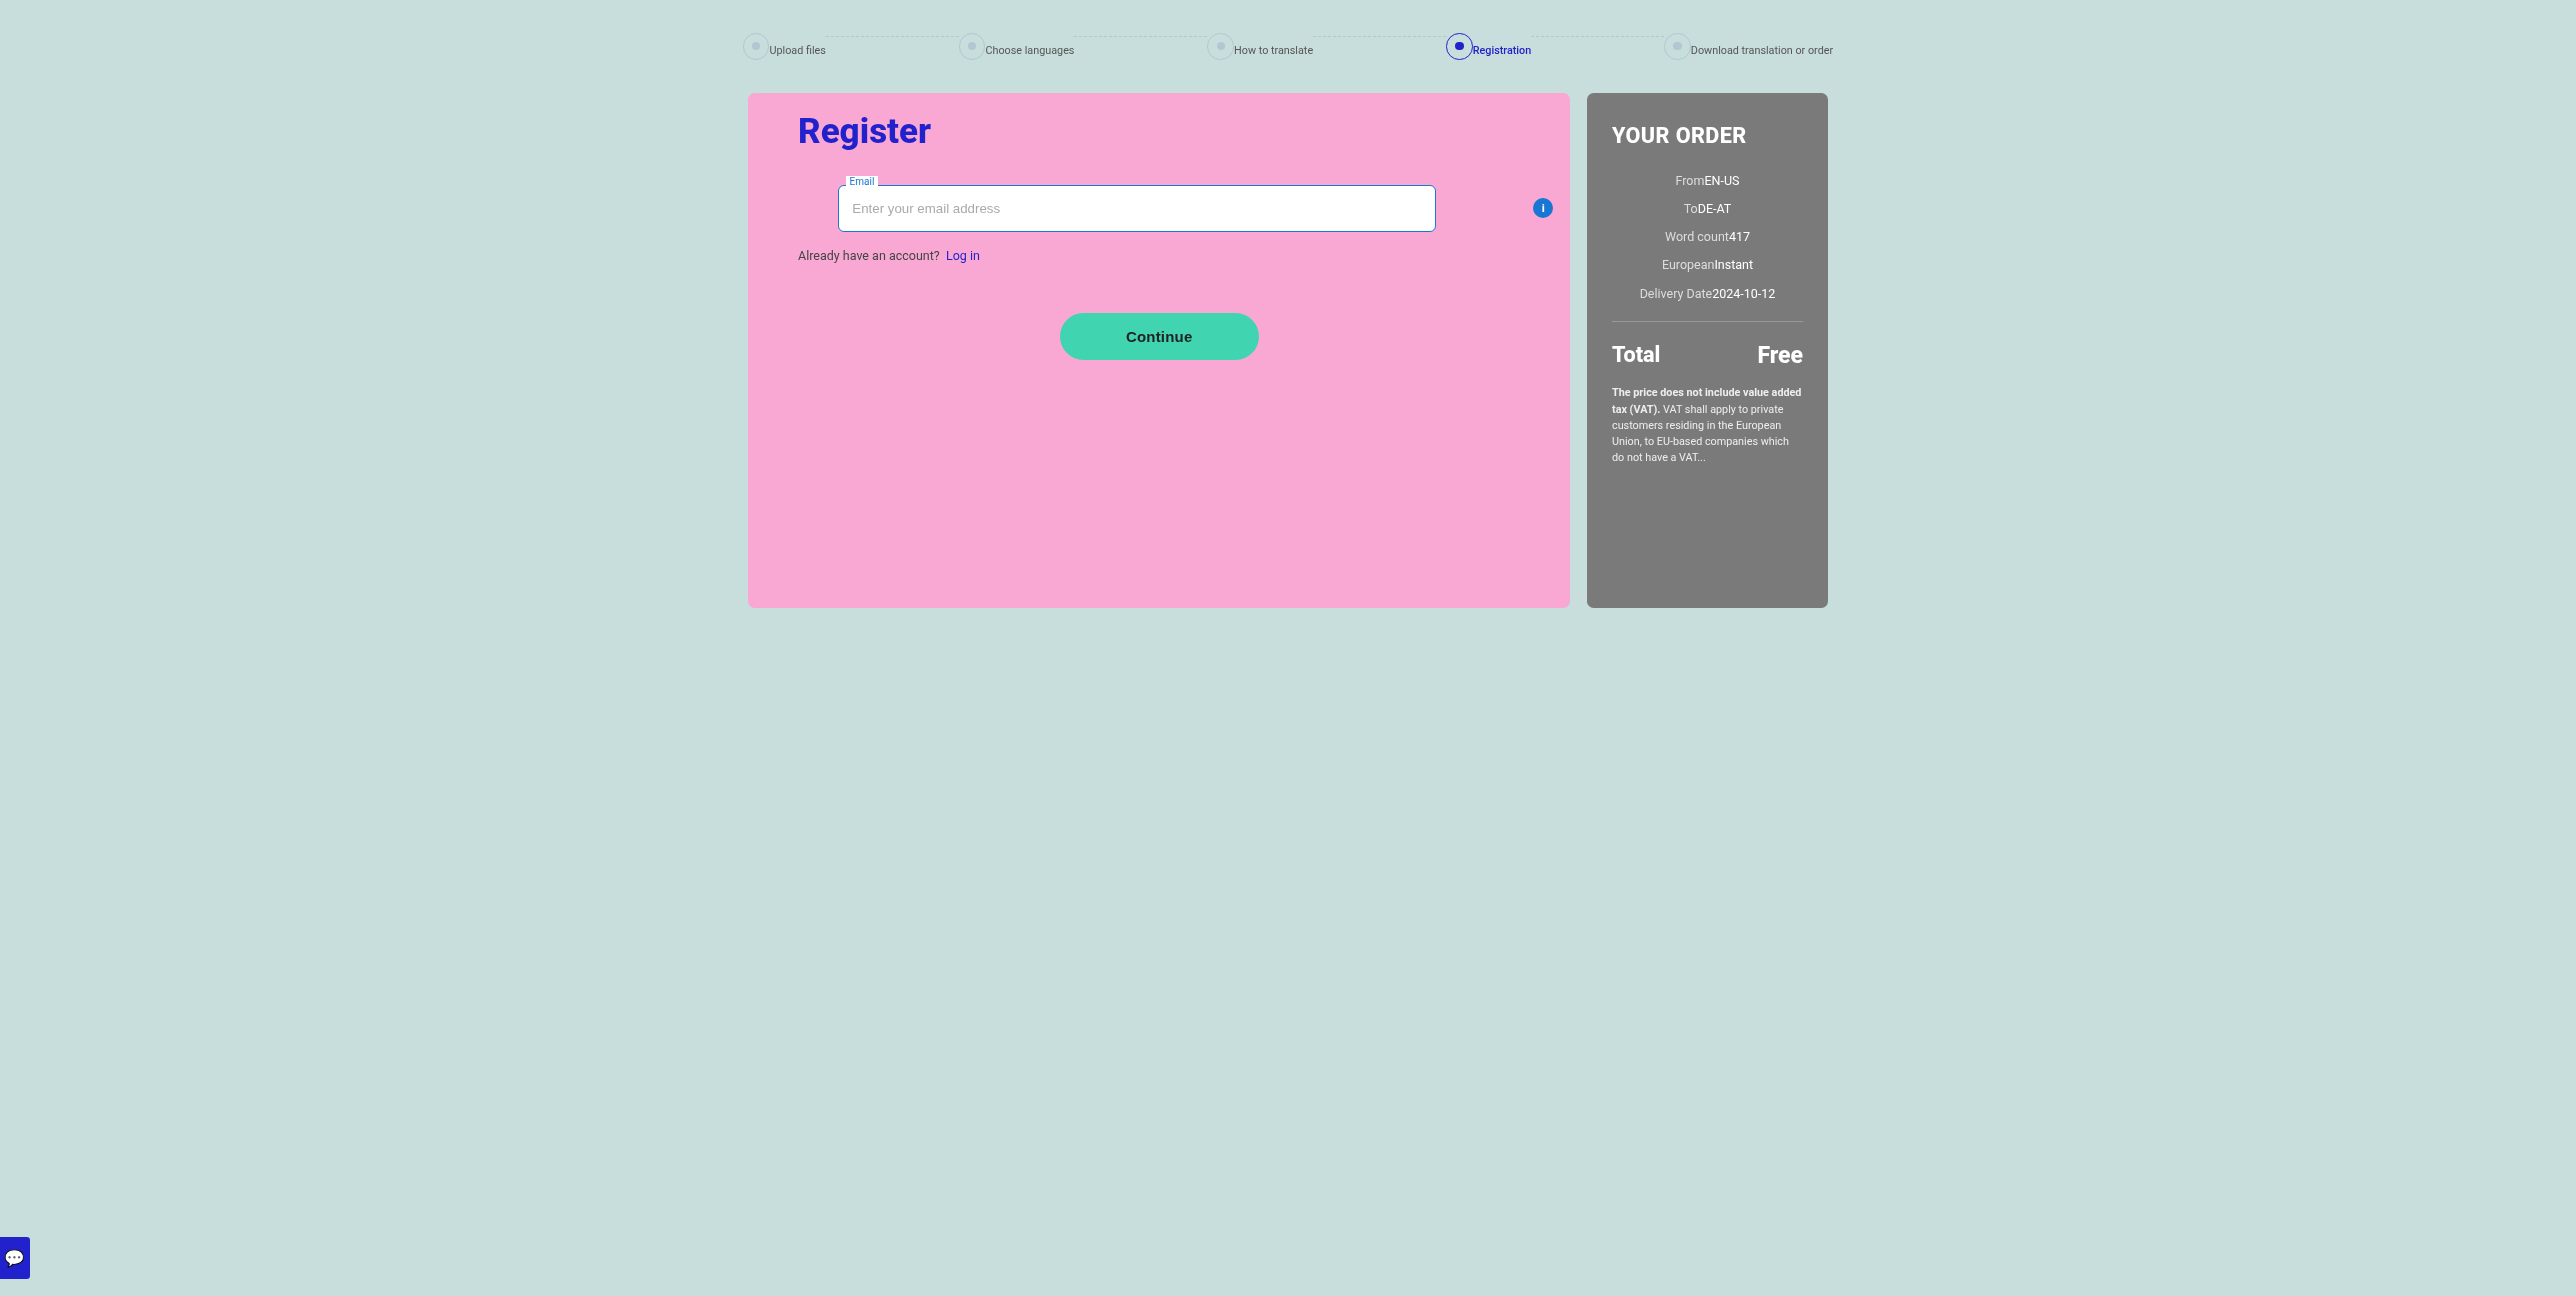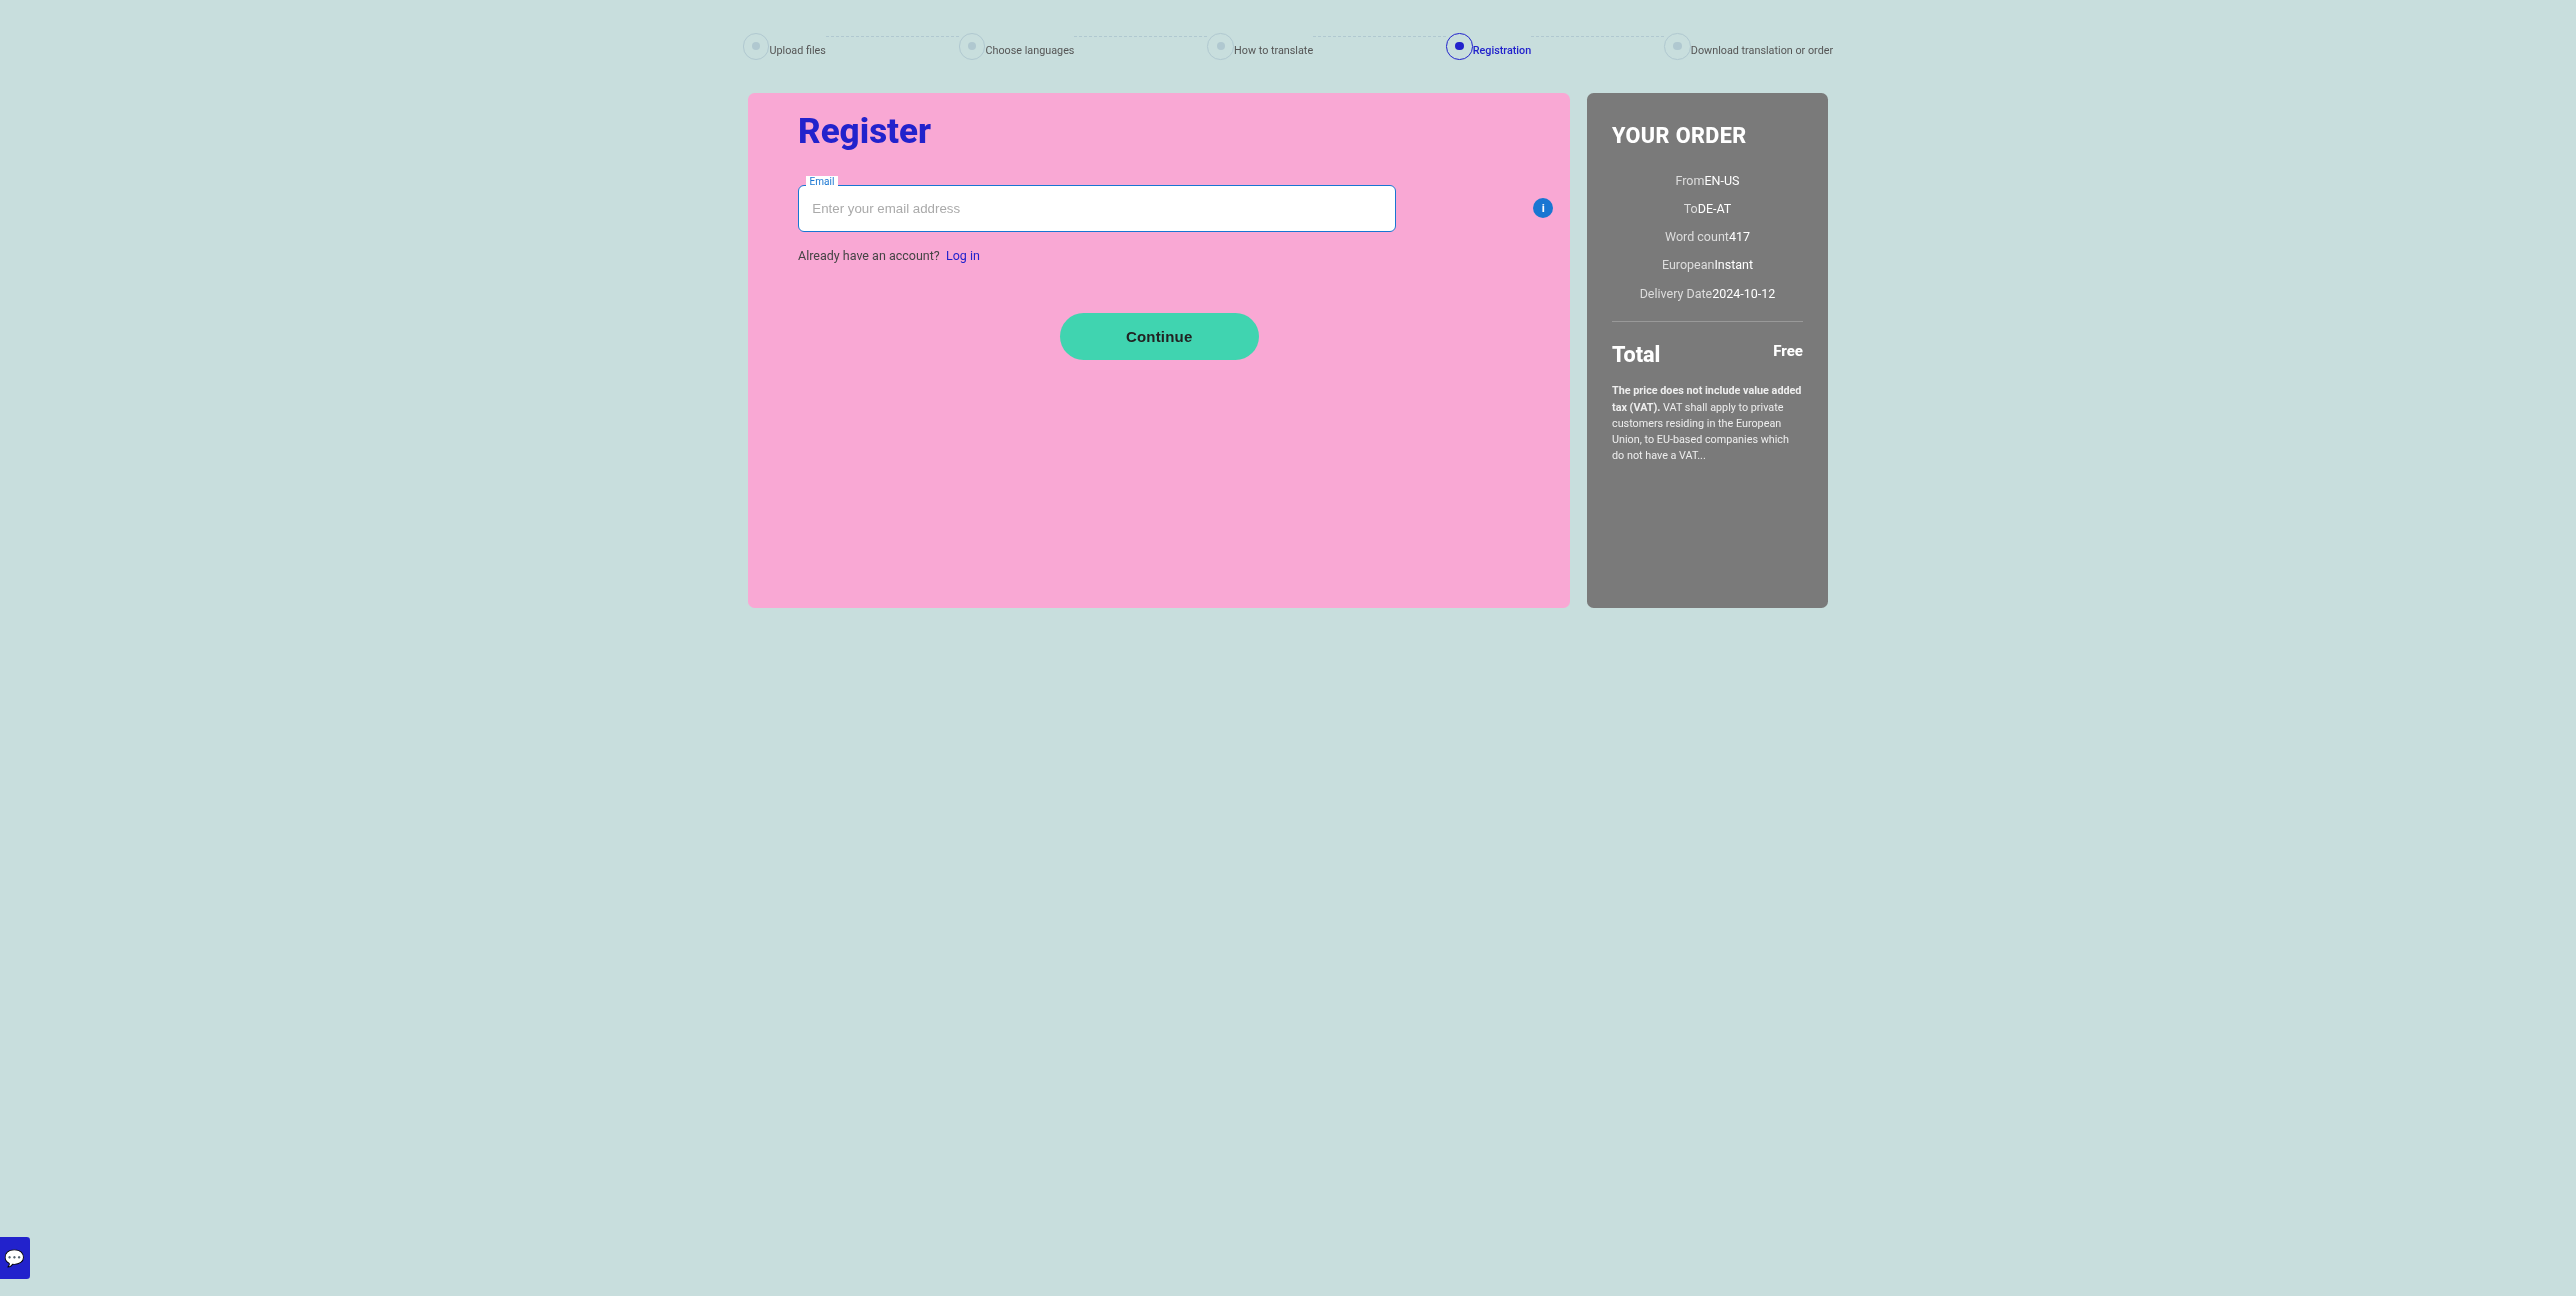--- a/index.html
+++ b/index.html
@@ -94,20 +94,21 @@
     .form-title {
       font-size: 35px;
       font-weight: 800;
       color: #2222cc;
       margin-bottom: 33px;
     }
 
     .email-field-wrapper {
       position: relative;
       margin-bottom: 16.6px;
+      margin-left: 40px;
     }
 
     .email-label {
       position: absolute;
       top: -8.3px;
       left: 8.3px;
       background: white;
       padding: 0 3.3px;
       font-size: 10px;
       color: #1976d2;
@@ -217,21 +218,21 @@
       margin-bottom: 16.6px;
     }
 
     .order-total-label {
       font-size: 21.6px;
       font-weight: 800;
       color: white;
     }
 
     .order-total-value {
-      font-size: 15px;
+      font-size: 23px;
       font-weight: 800;
       color: white;
     }
 
     .order-vat-text {
       font-size: 10.8px;
       color: #eee;
       line-height: 1.5;
     }
 

